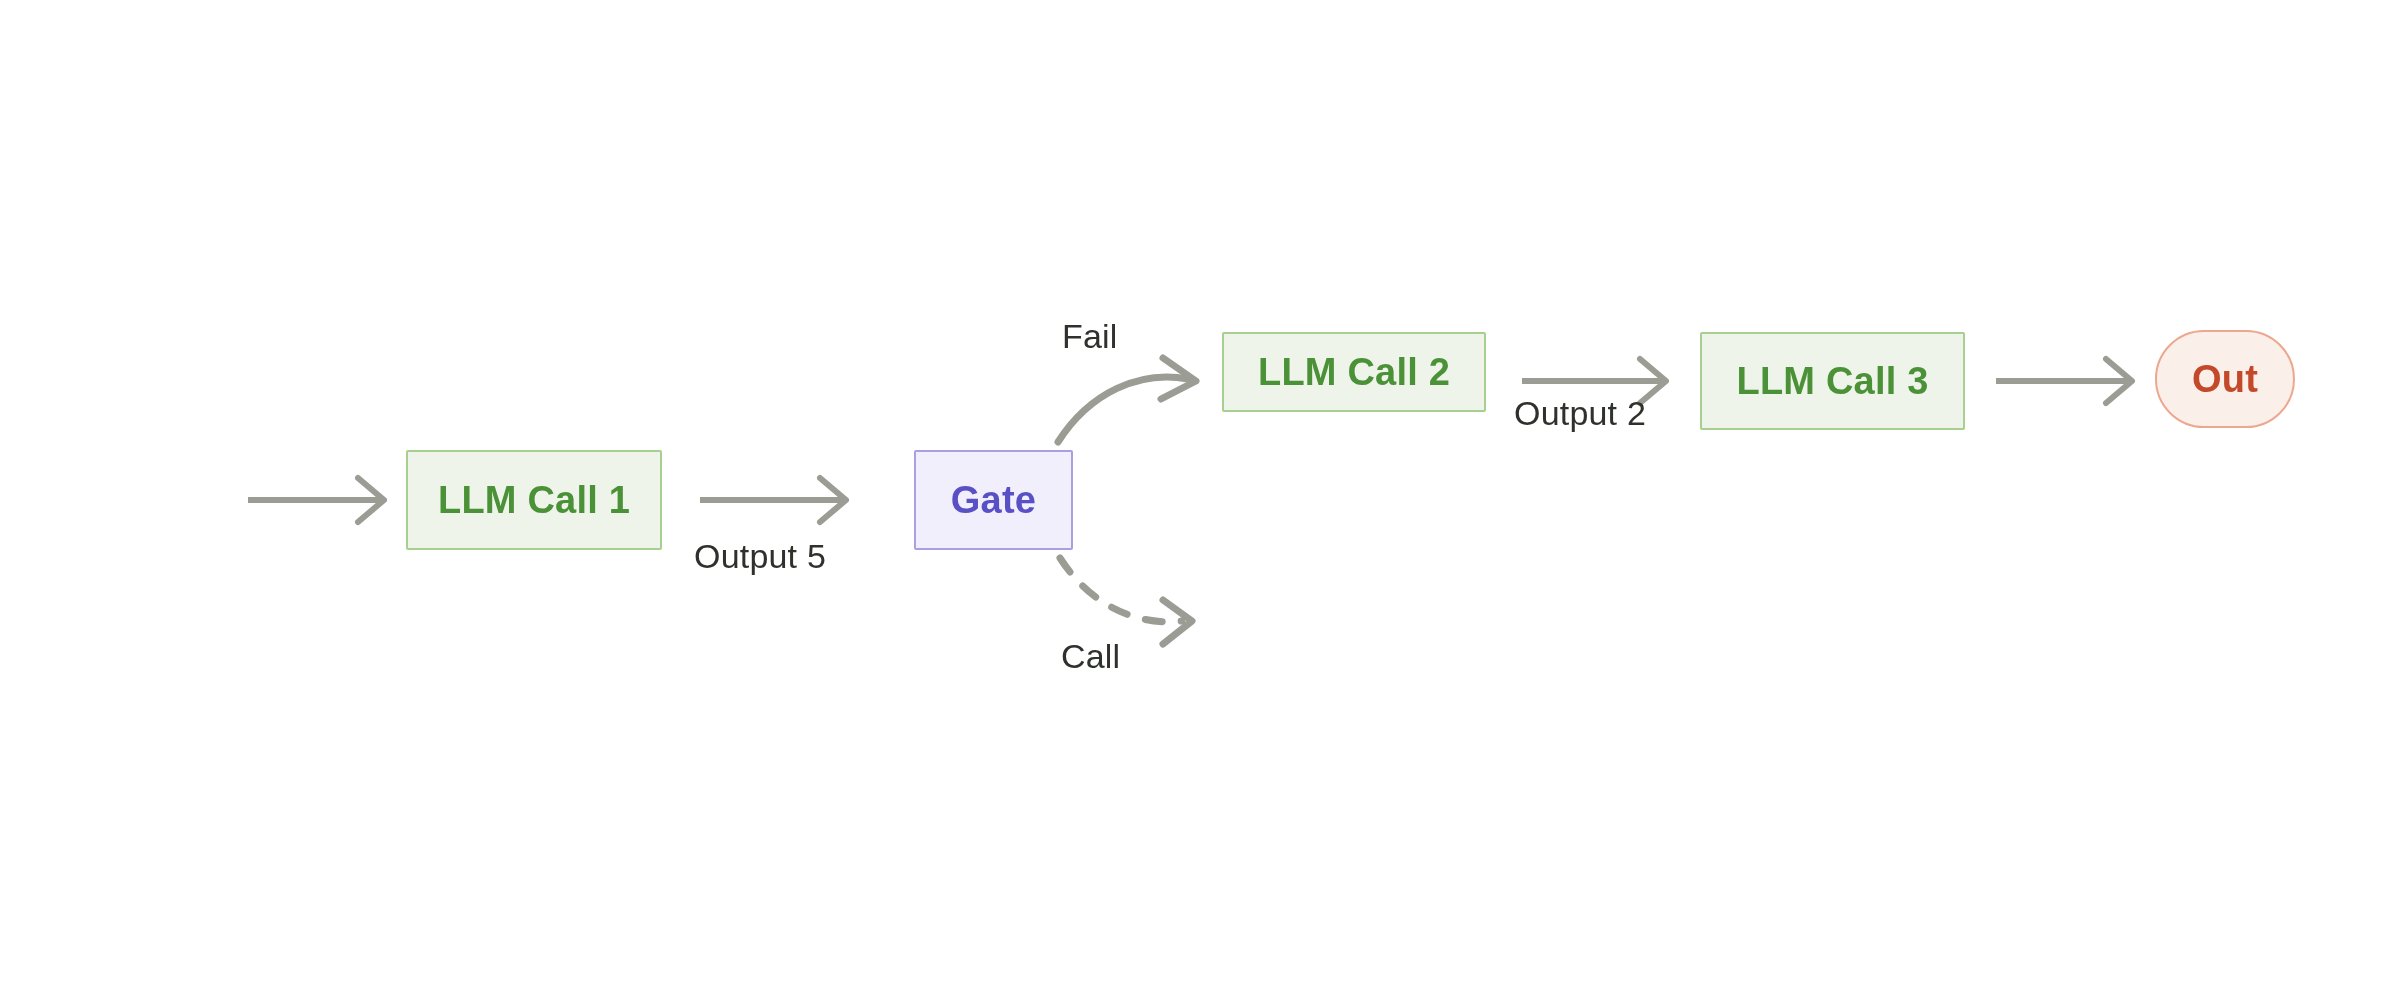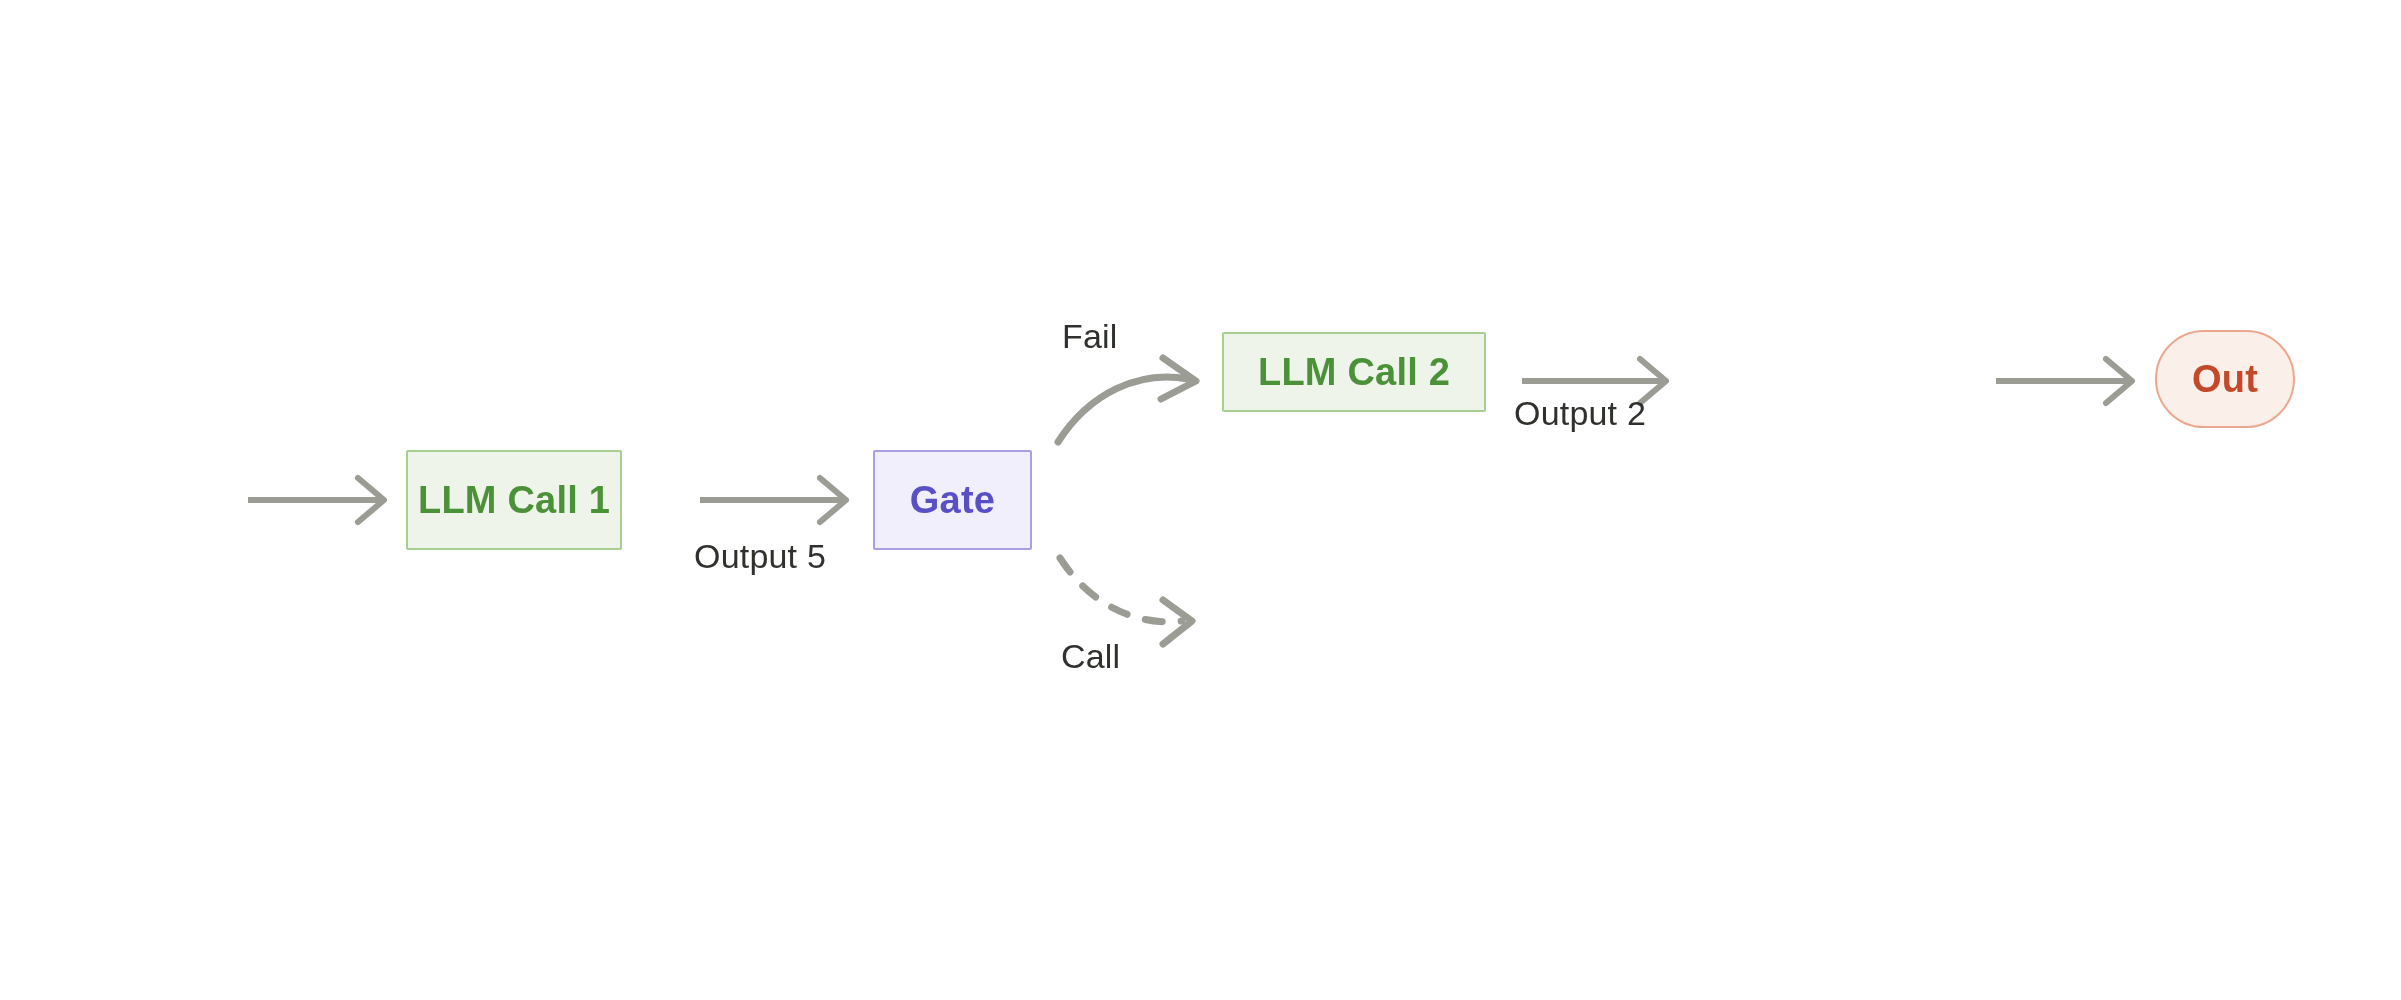--- a/index.html
+++ b/index.html
@@ -51,20 +51,21 @@
   }
 
   
   .node-gate {
     background: #f2effc;
     border: 2px solid #a99fe3;
     border-radius: 2px;
     color: #5a50c6;
     font-size: 38px;
     font-weight: bold;
+    margin-left: 41px;
   }
 
   
   .node-terminal {
     background: #fbefea;
     border: 2px solid #eca78f;
     color: #c4492a;
     font-size: 38px;
     font-weight: bold;
   }
@@ -112,26 +113,27 @@
       <polyline points="1640,359 1666,381 1640,403" fill="none" stroke="#9b9d95" stroke-width="6" stroke-linecap="round" stroke-linejoin="round"></polyline>
     </g>
 
     <g>
       <line x1="1996" y1="381" x2="2128" y2="381" stroke="#9b9d95" stroke-width="6" stroke-linecap="butt"></line>
       <polyline points="2106,359 2132,381 2106,403" fill="none" stroke="#9b9d95" stroke-width="6" stroke-linecap="round" stroke-linejoin="round"></polyline>
     </g>
   </svg>
 
 
-  <div class="node node-process" style="left:406px; top:450px; width:216px; height:100px;">LLM Call 1</div>
+  <div class="node node-process" style="left:406px; top:450px; width:256px; height:100px;">LLM Call 1</div>
 
   <div class="node node-gate" style="left:873px; top:450px; width:159px; height:100px;">Gate</div>
 
   <div class="node node-process" style="left:1222px; top:332px; width:264px; height:80px;">LLM Call 2</div>
 
+  <div class="node node-process" style="left:1700px; top:332px; width:265px; height:98px;">LLM Call 3</div>
 
   <div class="node node-terminal shape-stadium" style="left:2155px; top:330px; width:140px; height:98px;">Out</div>
 
 
   <div class="edge-label" style="left:694px; top:537px;">Output 5</div>
 
   <div class="edge-label" style="left:1062px; top:317px;">Fail</div>
 
   <div class="edge-label" style="left:1061px; top:637px;">Call</div>
 

